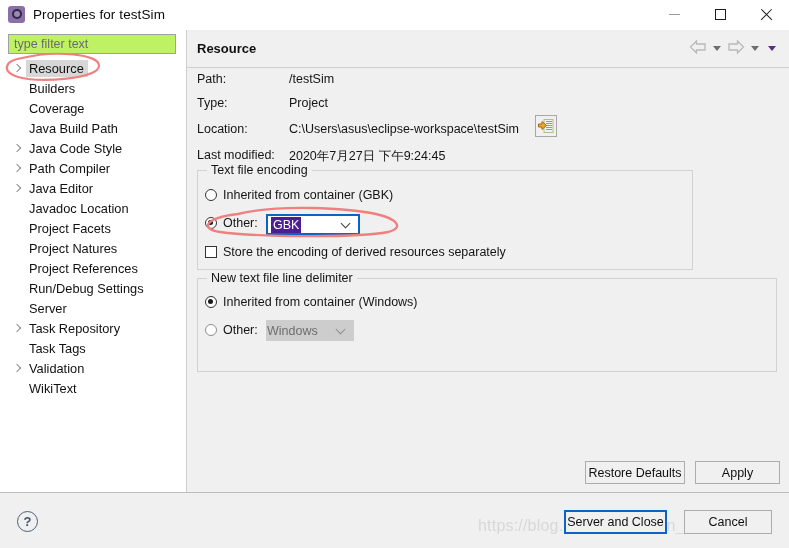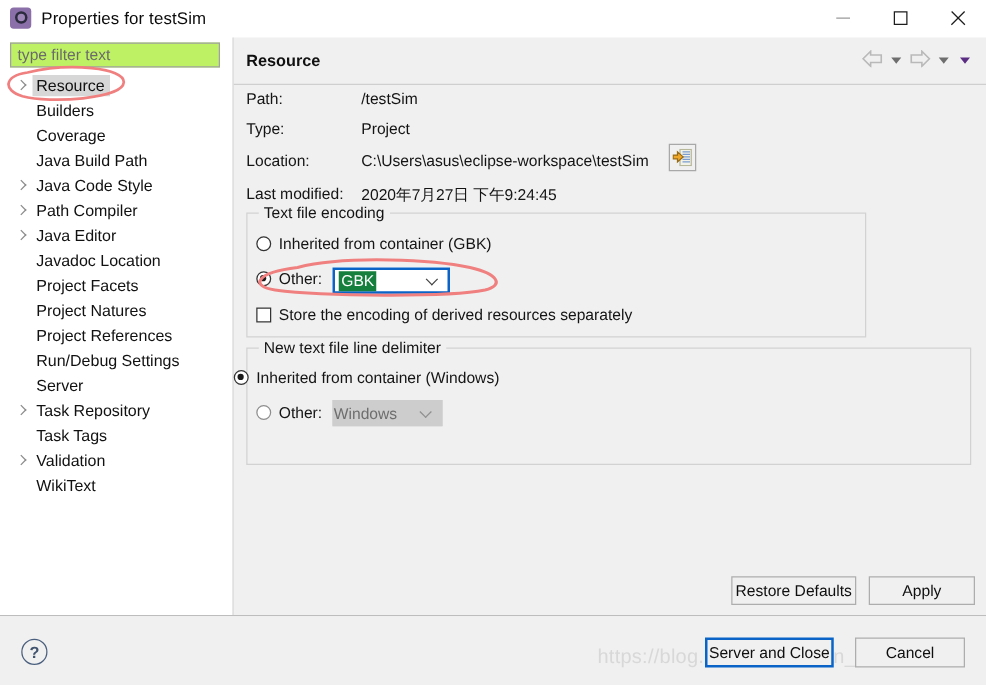--- a/index.html
+++ b/index.html
@@ -133,21 +133,21 @@
     display:inline-block;flex:0 0 auto;
   }
   .ctl-row{position:absolute;display:flex;align-items:center;gap:6px;font-size:12.5px;color:#141414;}
 
   .combo{
     position:absolute;box-sizing:border-box;display:flex;align-items:center;
     height:21px;background:#ffffff;border:1px solid #a0a0a0;
   }
   .combo.focused{border:2px solid #0a64c8;}
   .combo .sel-text{
-    background:#15803d;color:#ffffff;padding:1px 2px;margin-left:3px;font-size:12.5px;
+    background:#4c1d95;color:#ffffff;padding:1px 2px;margin-left:3px;font-size:12.5px;
   }
   .combo .chev{
     margin-left:auto;margin-right:7px;width:9px;height:9px;position:relative;
   }
   .combo .chev:after{
     content:"";position:absolute;left:0;top:0px;width:6px;height:6px;
     border-right:1.4px solid #404040;border-bottom:1.4px solid #404040;
     transform:rotate(45deg);
   }
   .combo.disabled{background:#cdcdcd;border:1px solid #cdcdcd;}
@@ -340,21 +340,21 @@
       <span class="chev"></span>
     </div>
     <div class="ctl-row" style="left:18px;top:215px;">
       <span class="checkbox"></span>
       <span>Store the encoding of derived resources separately</span>
     </div>
 
     <div class="group" style="left:10px;top:248px;width:580px;height:94px;">
       <span class="group-title">New text file line delimiter</span>
     </div>
-    <div class="ctl-row" style="left:0;top:265px;">
+    <div class="ctl-row" style="left:18px;top:265px;">
       <span class="radio on"></span>
       <span>Inherited from container (Windows)</span>
     </div>
     <div class="ctl-row" style="left:18px;top:293px;">
       <span class="radio dim"></span>
       <span>Other:</span>
     </div>
     <div class="combo disabled" style="left:79px;top:290px;width:88px;">
       <span class="txt">Windows</span>
       <span class="chev"></span>

